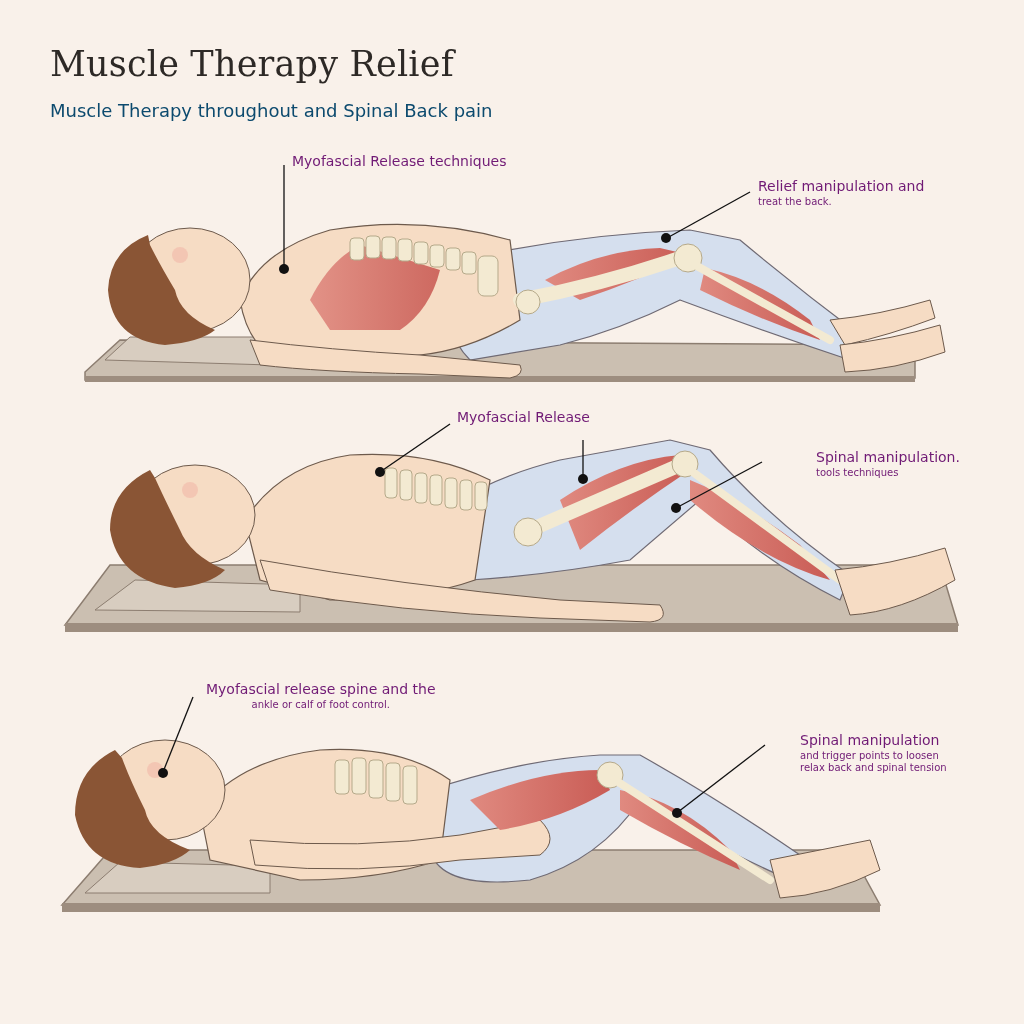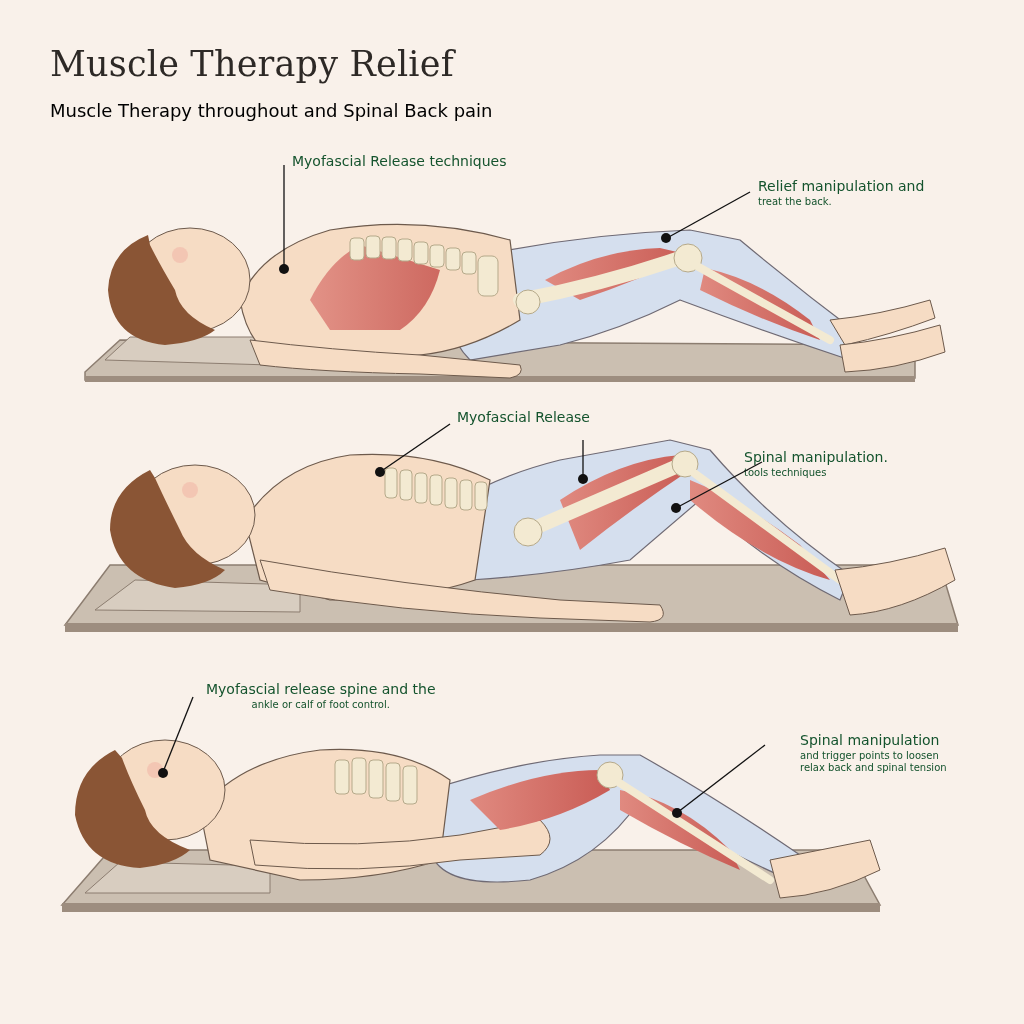--- a/index.html
+++ b/index.html
@@ -11,26 +11,26 @@
     color: #2b2724;
   }
   .title {
     position: absolute; left: 50px; top: 44px;
     font-family: "DejaVu Serif", serif;
     font-size: 35px; color: #2d2926; letter-spacing: 0.2px;
   }
   .subtitle {
     position: absolute; left: 50px; top: 100px;
     font-family: "DejaVu Sans", sans-serif;
-    font-size: 18px; color: #000000;
+    font-size: 18px; color: #0c4a6e;
   }
   .label {
     position: absolute;
     font-family: "DejaVu Sans", sans-serif;
-    color: #14532d; line-height: 1.25;
+    color: #701a75; line-height: 1.25;
   }
   .label .l1 { font-size: 14px; display: block; }
   .label .l2 { font-size: 10px; display: block; }
   svg.fig { position: absolute; left: 0; top: 0; }
 </style>
 </head>
 <body>
 
 <div class="title">Muscle Therapy Relief</div>
 <div class="subtitle">Muscle Therapy throughout and Spinal Back pain</div>
@@ -39,21 +39,21 @@
   <span class="l1">Myofascial Release techniques</span>
 </div>
 <div class="label" style="left:758px; top:178px;">
   <span class="l1">Relief manipulation and</span>
   <span class="l2">treat the back.</span>
 </div>
 
 <div class="label" style="left:457px; top:409px;">
   <span class="l1">Myofascial Release</span>
 </div>
-<div class="label" style="left:744px; top:449px;">
+<div class="label" style="left:816px; top:449px;">
   <span class="l1">Spinal manipulation.</span>
   <span class="l2">tools techniques</span>
 </div>
 
 <div class="label" style="left:206px; top:681px;text-align:center;">
   <span class="l1">Myofascial release spine and the</span>
   <span class="l2">ankle or calf of foot control.</span>
 </div>
 <div class="label" style="left:770px; top:732px;margin-left:30px;">
   <span class="l1">Spinal manipulation</span>

